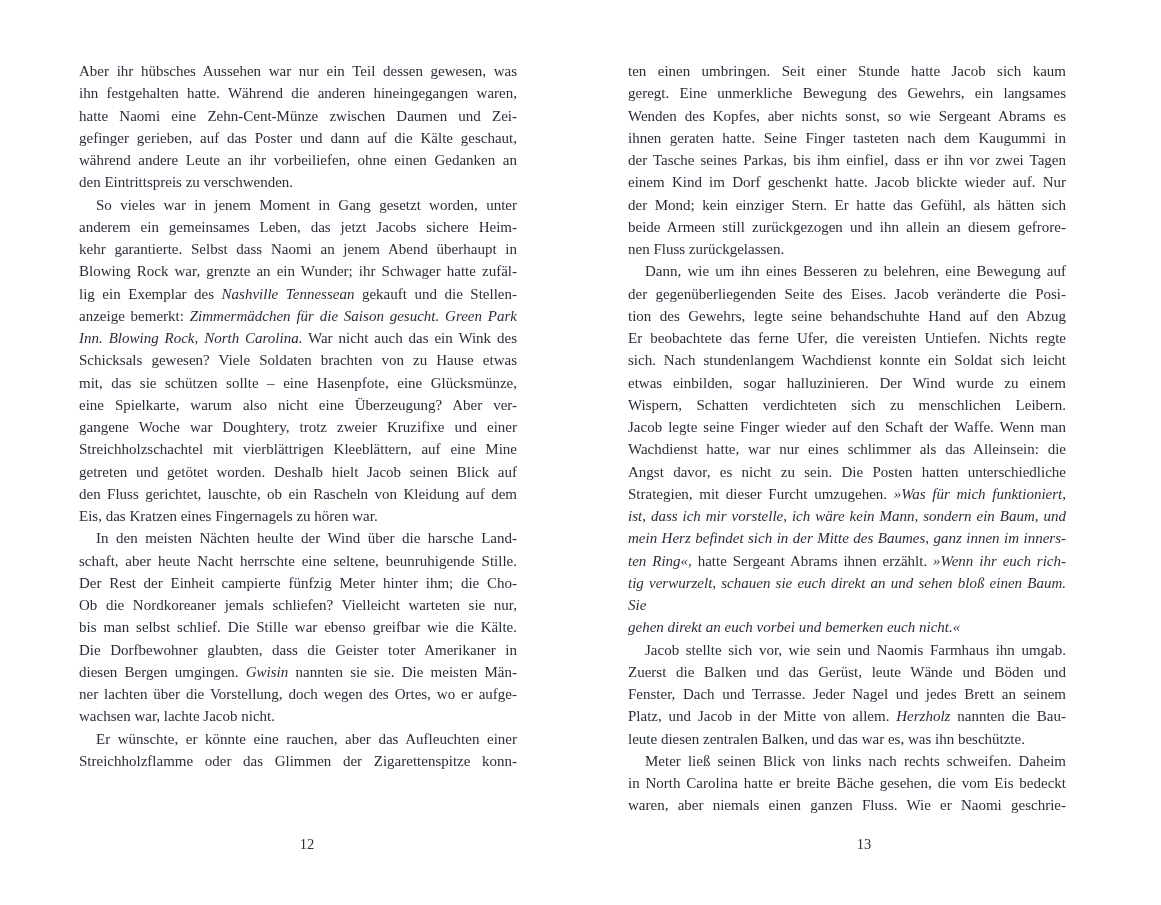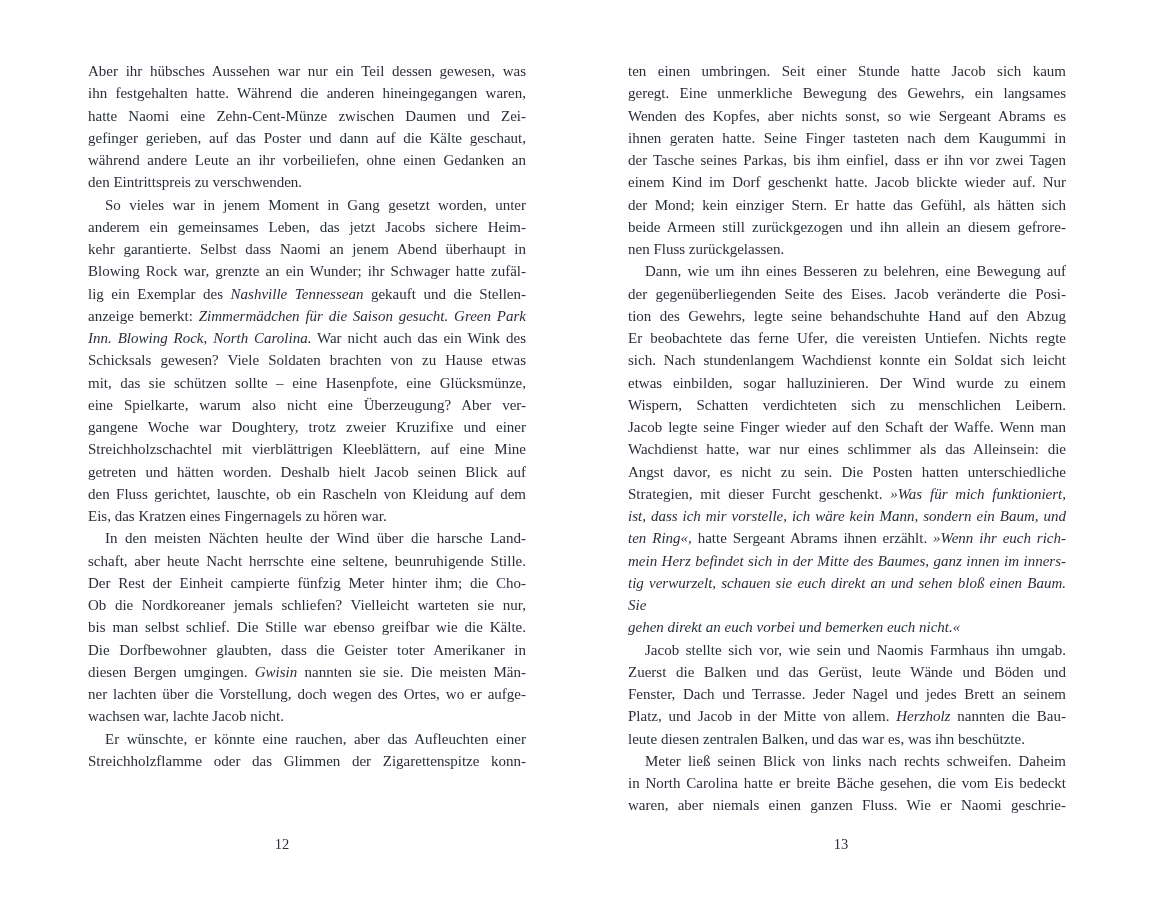--- a/index.html
+++ b/index.html
@@ -16,21 +16,21 @@
     font-family: "Liberation Serif", "DejaVu Serif", serif;
     color: #2a2e38;
   }
   .page-text {
     position: absolute;
     top: 60px;
     width: 438px;
     font-size: 15px;
     line-height: 22.25px;
   }
-  .page-text.left  { left: 88px; }
+  .page-text.left  { left: 79px; }
   .page-text.right { left: 628px; }
   .line {
     text-align: justify;
     text-align-last: left;
     white-space: normal;
   }
   .line.just {
     text-align-last: justify;
   }
   .line.indent {
@@ -40,22 +40,22 @@
     margin-top: 42px;
   }
   .folio {
     position: absolute;
     top: 835px;
     width: 438px;
     text-align: center;
     font-size: 14.5px;
     line-height: 18px;
   }
-  .folio.left  { left: 63px; }
-  .folio.right { left: 622px; }
+  .folio.left  { left: 88px; }
+  .folio.right { left: 645px; }
 </style>
 </head>
 <body>
 
 <div class="spread" style="color: rgb(42, 46, 56); background: rgb(255, 255, 255);">
 
   <div class="page-text left" id="left-page">
       <div class="line just"><span>Aber ihr hübsches Aussehen war nur ein Teil dessen gewesen, was</span></div>
       <div class="line just"><span>ihn festgehalten hatte. Während die anderen hineingegangen waren,</span></div>
       <div class="line just"><span>hatte Naomi eine Zehn-Cent-Münze zwischen Daumen und Zei-</span></div>
@@ -67,21 +67,21 @@
       <div class="line just"><span>kehr garantierte. Selbst dass Naomi an jenem Abend überhaupt in</span></div>
       <div class="line just"><span>Blowing Rock war, grenzte an ein Wunder; ihr Schwager hatte zufäl-</span></div>
       <div class="line just"><span>lig ein Exemplar des </span><i>Nashville Tennessean</i><span> gekauft und die Stellen-</span></div>
       <div class="line just"><span>anzeige bemerkt: </span><i>Zimmermädchen für die Saison gesucht. Green Park</i></div>
       <div class="line just"><i>Inn. Blowing Rock, North Carolina.</i><span> War nicht auch das ein Wink des</span></div>
       <div class="line just"><span>Schicksals gewesen? Viele Soldaten brachten von zu Hause etwas</span></div>
       <div class="line just"><span>mit, das sie schützen sollte – eine Hasenpfote, eine Glücksmünze,</span></div>
       <div class="line just"><span>eine Spielkarte, warum also nicht eine Überzeugung? Aber ver-</span></div>
       <div class="line just"><span>gangene Woche war Doughtery, trotz zweier Kruzifixe und einer</span></div>
       <div class="line just"><span>Streichholzschachtel mit vierblättrigen Kleeblättern, auf eine Mine</span></div>
-      <div class="line just"><span>getreten und hätten worden. Deshalb hielt Jacob seinen Blick auf</span></div>
+      <div class="line just"><span>getreten und getötet worden. Deshalb hielt Jacob seinen Blick auf</span></div>
       <div class="line just"><span>den Fluss gerichtet, lauschte, ob ein Rascheln von Kleidung auf dem</span></div>
       <div class="line"><span>Eis, das Kratzen eines Fingernagels zu hören war.</span></div>
       <div class="line indent just"><span>In den meisten Nächten heulte der Wind über die harsche Land-</span></div>
       <div class="line just"><span>schaft, aber heute Nacht herrschte eine seltene, beunruhigende Stille.</span></div>
       <div class="line just"><span>Der Rest der Einheit campierte fünfzig Meter hinter ihm; die Cho-</span></div>
       <div class="line just"><span>Ob die Nordkoreaner jemals schliefen? Vielleicht warteten sie nur,</span></div>
       <div class="line just"><span>bis man selbst schlief. Die Stille war ebenso greifbar wie die Kälte.</span></div>
       <div class="line just"><span>Die Dorfbewohner glaubten, dass die Geister toter Amerikaner in</span></div>
       <div class="line just"><span>diesen Bergen umgingen. </span><i>Gwisin</i><span> nannten sie sie. Die meisten Män-</span></div>
       <div class="line just"><span>ner lachten über die Vorstellung, doch wegen des Ortes, wo er aufge-</span></div>
@@ -103,24 +103,24 @@
       <div class="line indent just"><span>Dann, wie um ihn eines Besseren zu belehren, eine Bewegung auf</span></div>
       <div class="line just"><span>der gegenüberliegenden Seite des Eises. Jacob veränderte die Posi-</span></div>
       <div class="line just"><span>tion des Gewehrs, legte seine behandschuhte Hand auf den Abzug</span></div>
       <div class="line just"><span>Er beobachtete das ferne Ufer, die vereisten Untiefen. Nichts regte</span></div>
       <div class="line just"><span>sich. Nach stundenlangem Wachdienst konnte ein Soldat sich leicht</span></div>
       <div class="line just"><span>etwas einbilden, sogar halluzinieren. Der Wind wurde zu einem</span></div>
       <div class="line just"><span>Wispern, Schatten verdichteten sich zu menschlichen Leibern.</span></div>
       <div class="line just"><span>Jacob legte seine Finger wieder auf den Schaft der Waffe. Wenn man</span></div>
       <div class="line just"><span>Wachdienst hatte, war nur eines schlimmer als das Alleinsein: die</span></div>
       <div class="line just"><span>Angst davor, es nicht zu sein. Die Posten hatten unterschiedliche</span></div>
-      <div class="line just"><span>Strategien, mit dieser Furcht geschenkt. </span><i>»Was für mich funktioniert,</i></div>
+      <div class="line just"><span>Strategien, mit dieser Furcht umzugehen. </span><i>»Was für mich funktioniert,</i></div>
       <div class="line just"><i>ist, dass ich mir vorstelle, ich wäre kein Mann, sondern ein Baum, und</i></div>
+      <div class="line just"><i>mein Herz befindet sich in der Mitte des Baumes, ganz innen im inners-</i></div>
       <div class="line just"><i>ten Ring«,</i><span> hatte Sergeant Abrams ihnen erzählt. </span><i>»Wenn ihr euch rich-</i></div>
-      <div class="line just"><i>mein Herz befindet sich in der Mitte des Baumes, ganz innen im inners-</i></div>
       <div class="line just"><i>tig verwurzelt, schauen sie euch direkt an und sehen bloß einen Baum. Sie</i></div>
       <div class="line"><i>gehen direkt an euch vorbei und bemerken euch nicht.«</i></div>
       <div class="line indent just"><span>Jacob stellte sich vor, wie sein und Naomis Farmhaus ihn umgab.</span></div>
       <div class="line just"><span>Zuerst die Balken und das Gerüst, leute Wände und Böden und</span></div>
       <div class="line just"><span>Fenster, Dach und Terrasse. Jeder Nagel und jedes Brett an seinem</span></div>
       <div class="line just"><span>Platz, und Jacob in der Mitte von allem. </span><i>Herzholz</i><span> nannten die Bau-</span></div>
       <div class="line"><span>leute diesen zentralen Balken, und das war es, was ihn beschützte.</span></div>
       <div class="line indent just"><span>Meter ließ seinen Blick von links nach rechts schweifen. Daheim</span></div>
       <div class="line just"><span>in North Carolina hatte er breite Bäche gesehen, die vom Eis bedeckt</span></div>
       <div class="line just"><span>waren, aber niemals einen ganzen Fluss. Wie er Naomi geschrie-</span></div>

